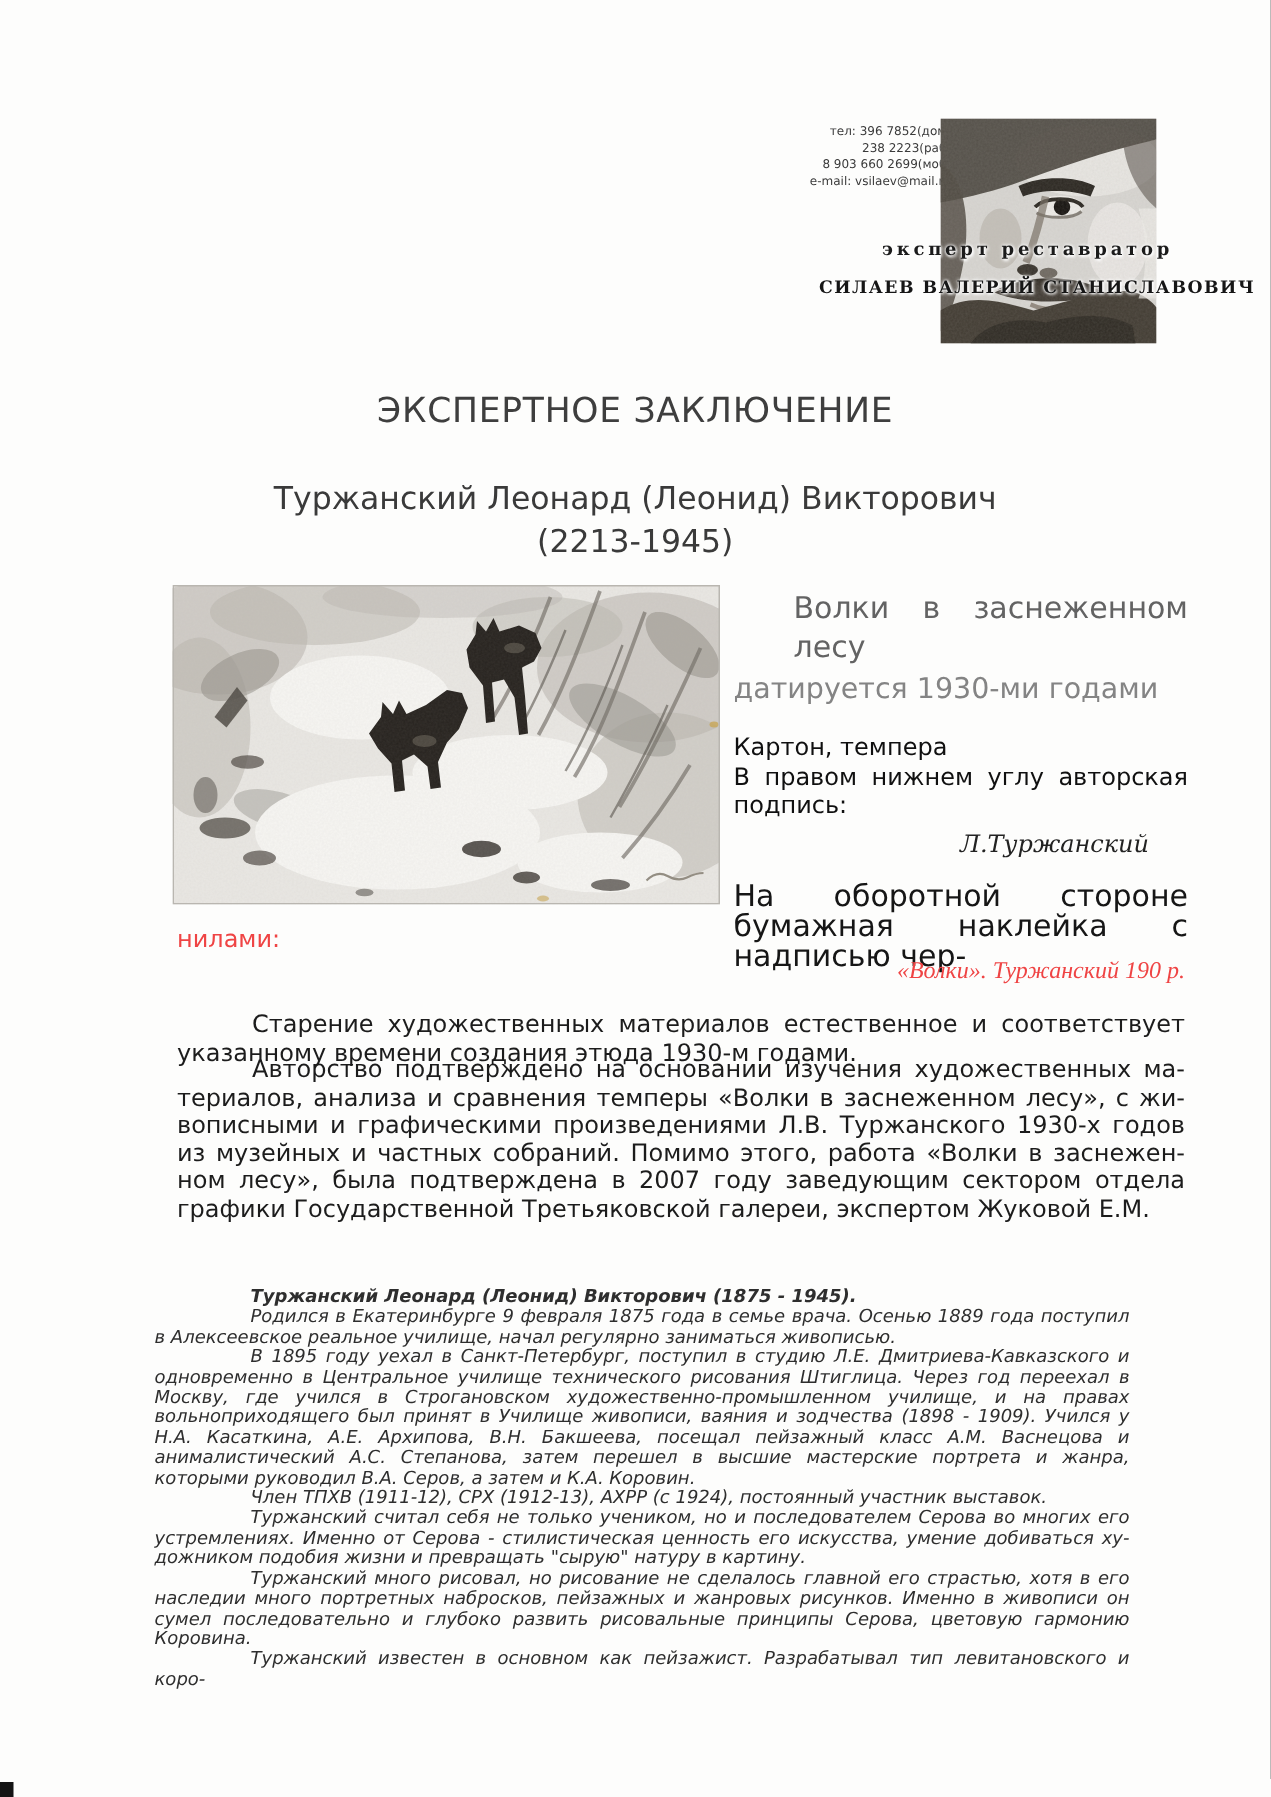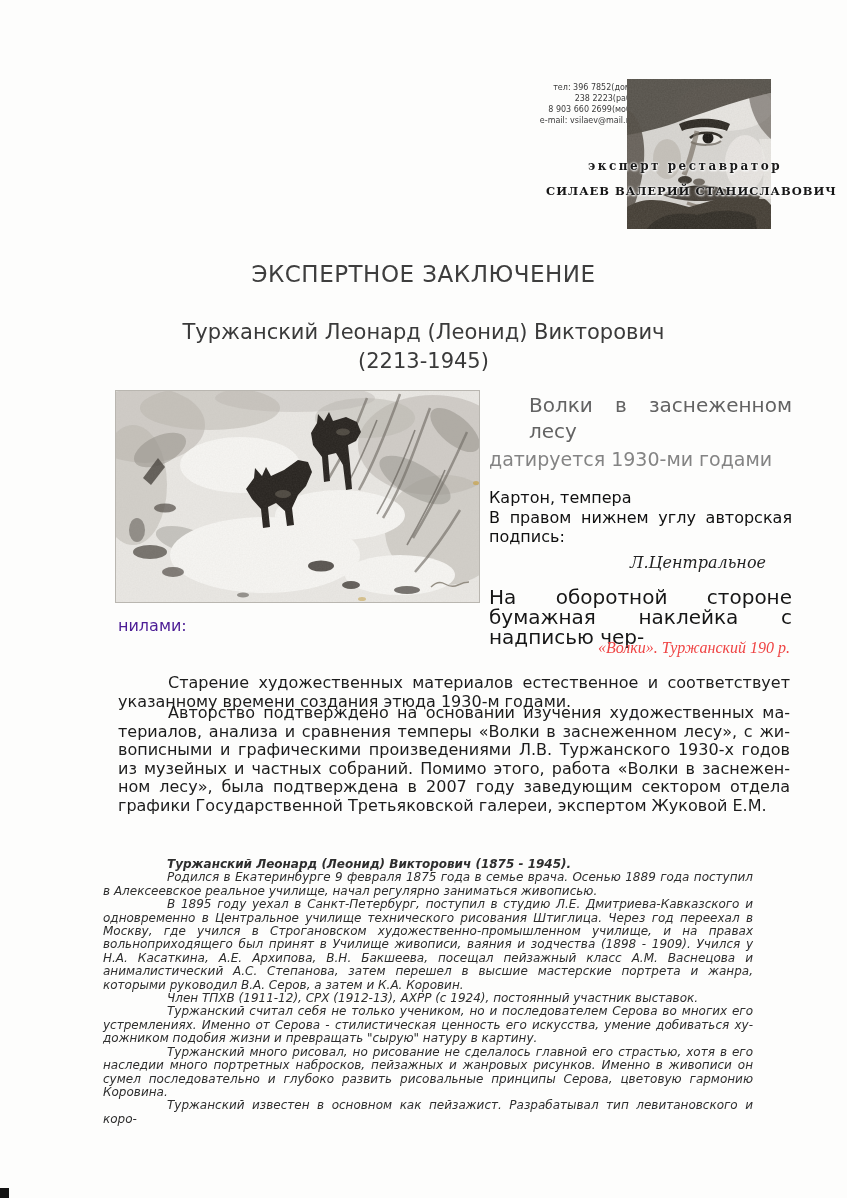--- a/index.html
+++ b/index.html
@@ -49,21 +49,21 @@
   .art-col{position:absolute;left:489px;top:392px;width:303px;}
   .art-title{font-size:20px;line-height:26px;color:#636363;text-align:justify;margin-left:40px;}
   .art-dating{font-size:19px;line-height:24px;color:#848484;text-align:justify;margin-top:3px;}
   .art-fact{font-size:16px;line-height:19.5px;color:#101010;margin-top:17px;}
   .art-note{font-size:16px;line-height:19.5px;color:#101010;text-align:justify;}
   .art-sign{
     font-family:"DejaVu Serif","Liberation Serif",serif;font-style:italic;
     font-size:16px;color:#222;text-align:right;padding-right:26px;margin-top:6px;
   }
   .art-back{font-size:20px;line-height:20px;color:#161616;text-align:justify;margin-top:15px;}
-  .nilami{position:absolute;left:118px;top:616px;font-size:16px;color:#4c1d95;}
+  .nilami{position:absolute;left:118px;top:616px;font-size:16px;color:#ef4444;}
   .back-label{
     position:absolute;right:57px;top:639px;width:350px;text-align:right;
     font-family:Liberation Serif, serif;font-style:italic;
     font-size:16px;color:#ef4444;
   }
   
   .conc{
     position:absolute;left:118px;width:672px;margin:0;
     font-size:16px;line-height:18.5px;text-align:justify;
     text-indent:50px;color:#1c1c1c;
@@ -196,21 +196,21 @@
     <ellipse cx="247" cy="209" rx="4" ry="2" fill="#c9a652" opacity=".6"></ellipse>
     <rect width="365" height="213" filter="url(#pgrain)" opacity="0.14"></rect>
     <rect x="0.5" y="0.5" width="364" height="212" fill="none" stroke="#b9b6b0" stroke-width="1"></rect>
   </svg>
 
   <div class="art-col">
     <div class="art-title">Волки в заснеженном лесу</div>
     <div class="art-dating">датируется 1930-ми года­ми</div>
     <div class="art-fact">Картон, темпера</div>
     <div class="art-note">В правом нижнем углу ав­торская подпись:</div>
-    <div class="art-sign">Л.Центральное</div>
+    <div class="art-sign">Л.Туржанский</div>
     <div class="art-back">На оборотной стороне бумаж­ная наклейка с надписью чер-</div>
   </div>
 
   <div class="nilami">нилами:</div>
   <div class="back-label">«Волки». Туржанский 190 р.</div>
 
   <p class="conc conc1">Старение художественных материалов естественное и соответствует указанному времени создания этюда 1930-м годами.</p>
   <p class="conc conc2">Авторство подтверждено на основании изучения художественных ма­териалов, анализа и сравнения темперы «Волки в заснеженном лесу», с жи­вописными и графическими произведениями Л.В. Туржанского 1930-х годов из музейных и частных собраний. Помимо этого, работа «Волки в заснежен­ном лесу», была подтверждена в 2007 году заведующим сектором отдела графики Государственной Третьяковской галереи, экспертом Жуковой Е.М.</p>
 
   <div class="bio">

